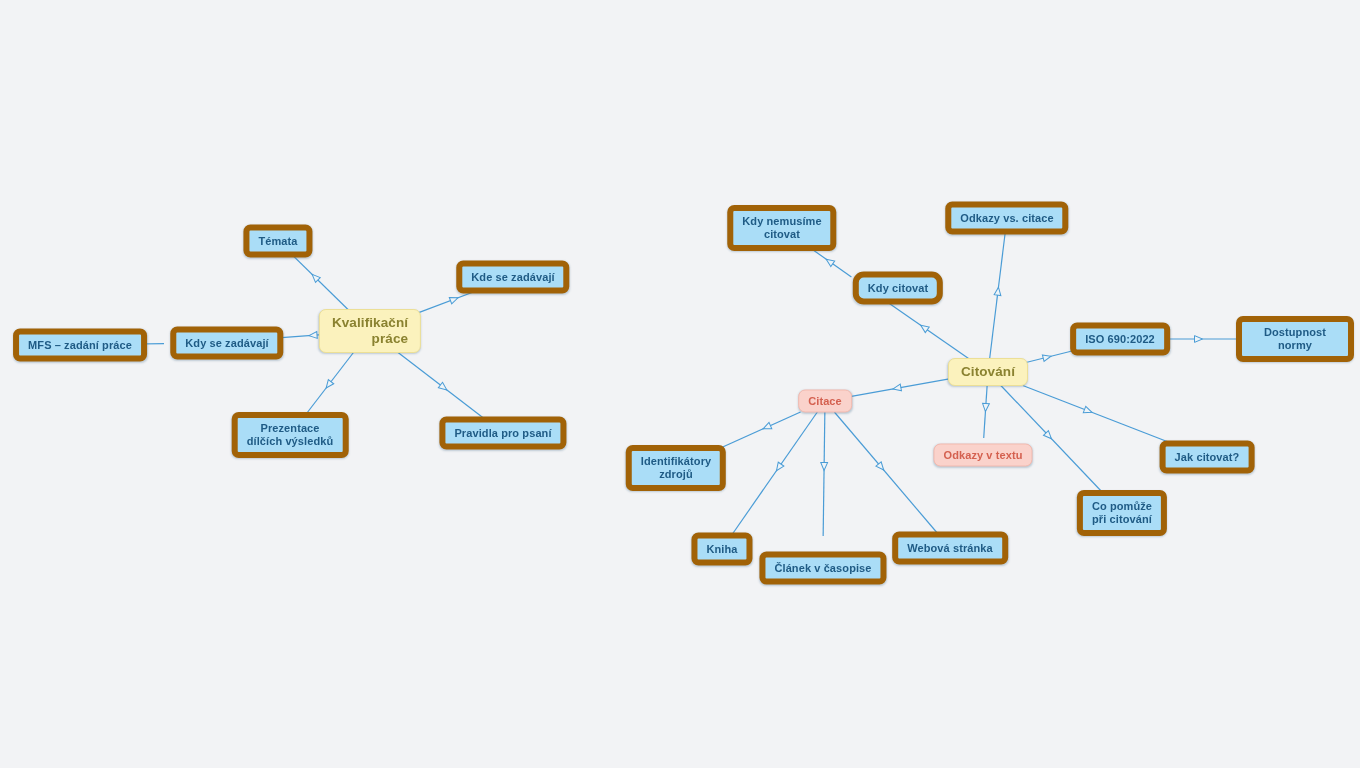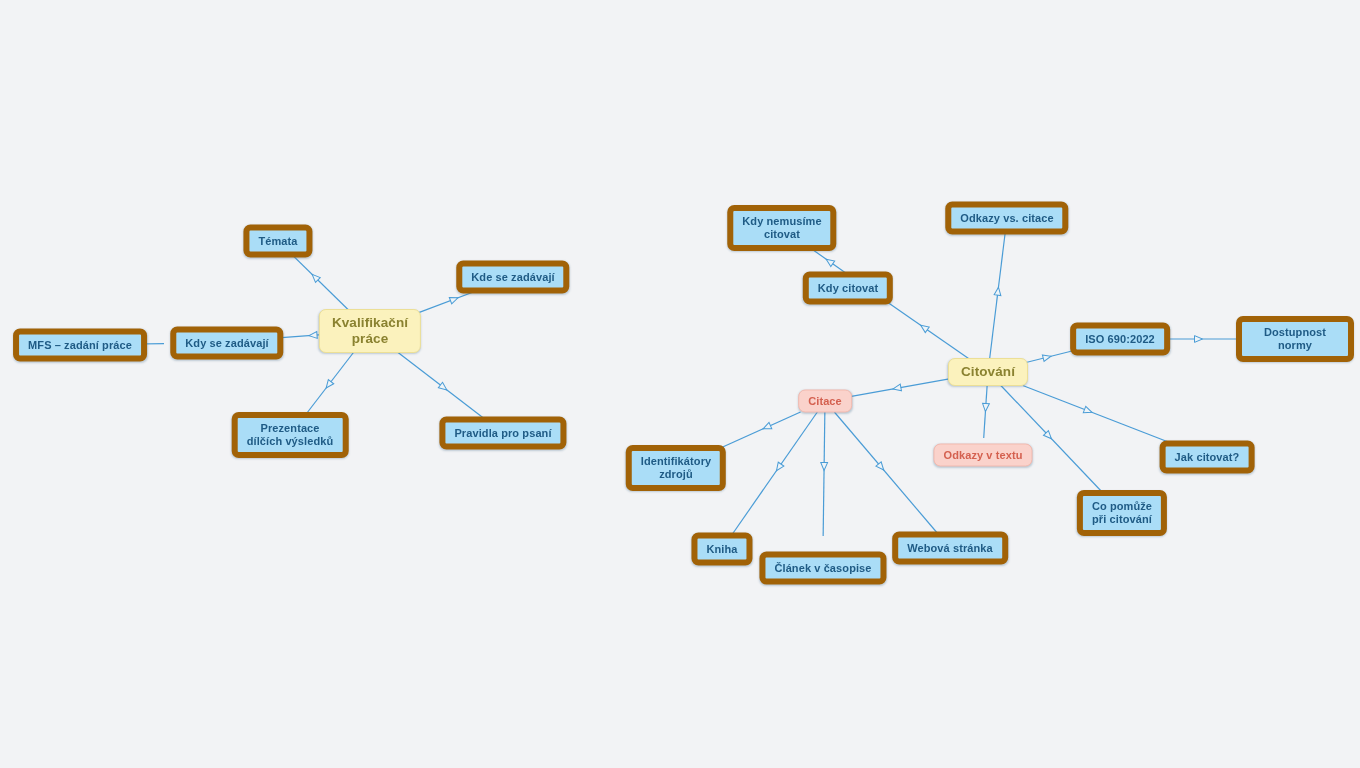--- a/index.html
+++ b/index.html
@@ -49,20 +49,21 @@
     border: 6px solid #a16207;
     color: #1f5b85;
   }
   .node.yellow {
     background: #fbf2bd;
     border: 1px solid #ecdf96;
     color: #8a8230;
     font-size: 13.5px;
     line-height: 16px;
     padding: 5px 12px;
+    text-align: right;
   }
   .node.pink {
     background: #fad2cb;
     border: 1px solid #f3b9ae;
     color: #d4604f;
   }
 </style>
 </head>
 <body style="background: rgb(242, 243, 245);">
 
@@ -148,21 +149,21 @@
 <div class="node yellow" style="left: 370px; top: 331px; min-width: 96px; min-height: 38px;">Kvalifikační
 práce</div>
     <div class="node blue" style="left: 278px; top: 241px; min-width: 54px; min-height: 22px;">Témata</div>
     <div class="node blue" style="left: 513px; top: 277px; min-width: 92px; min-height: 22px;">Kde se zadávají</div>
     <div class="node blue" style="left: 227px; top: 343px; min-width: 94px; min-height: 22px; border-radius: 7px;">Kdy se zadávají</div>
     <div class="node blue" style="left: 80px; top: 345px; min-width: 112px; min-height: 22px;">MFS – zadání práce</div>
     <div class="node blue" style="left: 290px; top: 435px; min-width: 96px; min-height: 36px;">Prezentace
 dílčích výsledků</div>
     <div class="node blue" style="left: 503px; top: 433px; min-width: 110px; min-height: 22px;">Pravidla pro psaní</div>
     <div class="node yellow" style="left: 988px; top: 372px; min-width: 72px; min-height: 27px;">Citování</div>
-    <div class="node blue" style="left: 848px; top: 288px; min-width: 74px; min-height: 22px;">Kdy citovat</div>
+    <div class="node blue" style="left: 898px; top: 288px; min-width: 74px; min-height: 22px; border-radius: 11px;">Kdy citovat</div>
     <div class="node blue" style="left: 782px; top: 228px; min-width: 92px; min-height: 36px;">Kdy nemusíme
 citovat</div>
     <div class="node blue" style="left: 1007px; top: 218px; min-width: 110px; min-height: 22px;">Odkazy vs. citace</div>
     <div class="node blue" style="left: 1120px; top: 339px; min-width: 82px; min-height: 22px;">ISO 690:2022</div>
     <div class="node blue" style="left: 1295px; top: 339px; min-width: 118px; min-height: 22px;">Dostupnost normy</div>
     <div class="node blue" style="left: 1207px; top: 457px; min-width: 78px; min-height: 22px;">Jak citovat?</div>
     <div class="node blue" style="left: 1122px; top: 513px; min-width: 78px; min-height: 36px;">Co pomůže
 při citování</div>
     <div class="node pink" style="left: 983px; top: 455px; min-width: 90px; min-height: 22px;">Odkazy v textu</div>
     <div class="node pink" style="left: 825px; top: 401px; min-width: 50px; min-height: 22px;">Citace</div>

